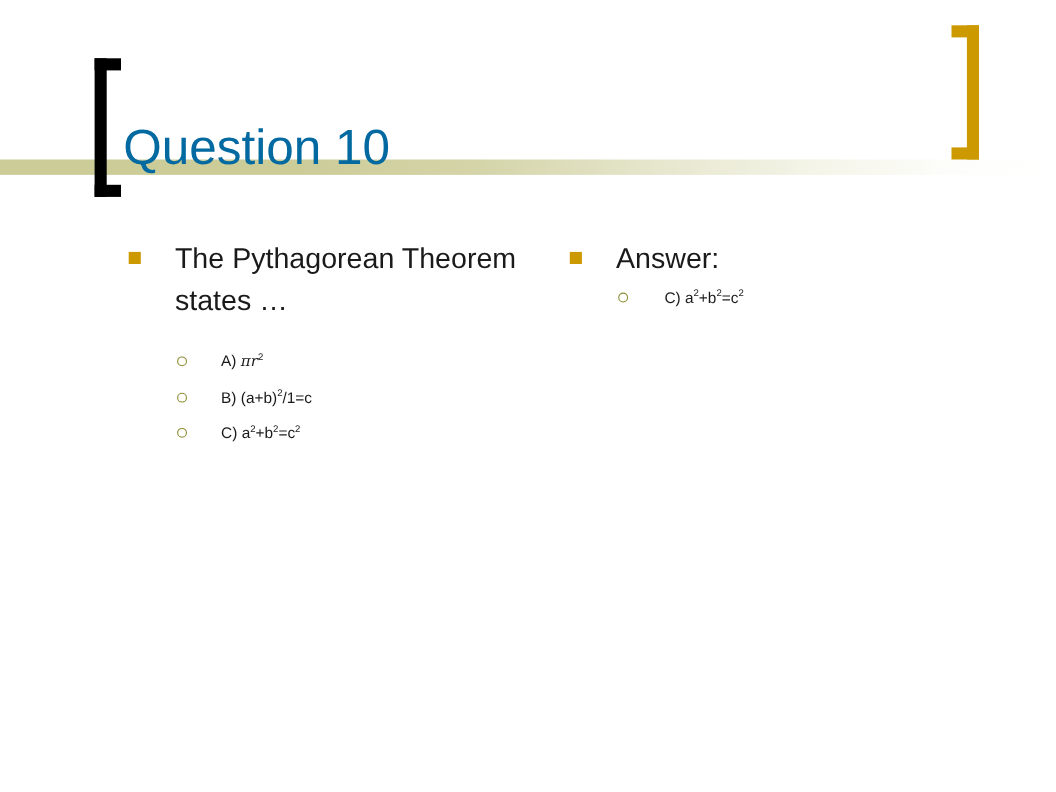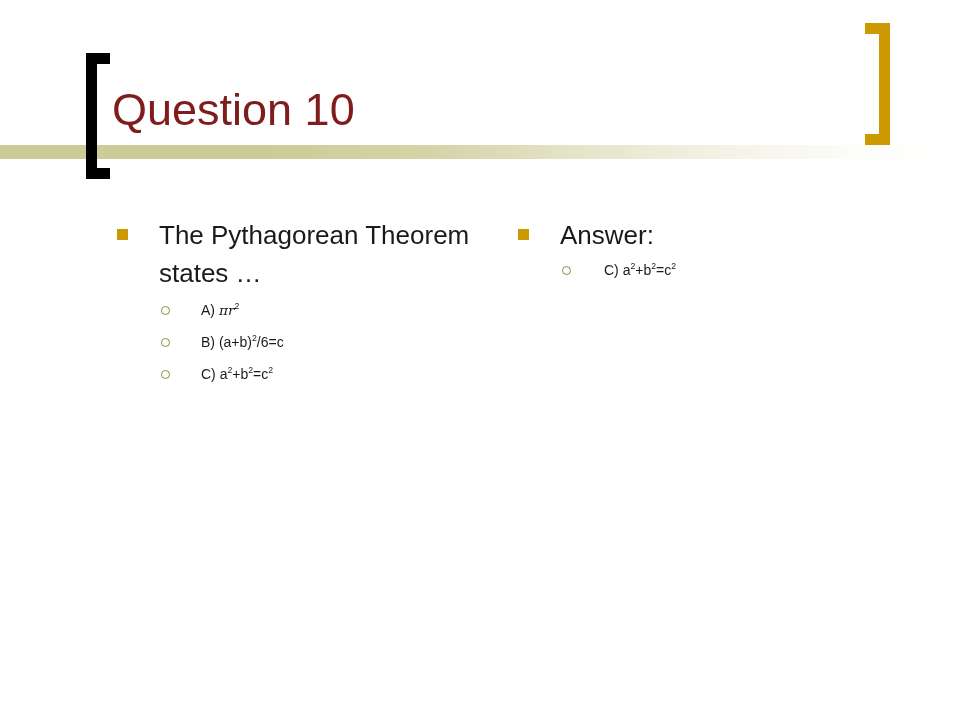--- a/index.html
+++ b/index.html
@@ -64,26 +64,26 @@
     border-top: 11px solid #cc9900;
     border-bottom: 11px solid #cc9900;
     box-sizing: border-box;
     background: transparent;
   }
 
   
   .slide-title {
     position: absolute;
     left: 112px;
-    top: 84px;
+    top: 108px;
     font-size: 45px;
     font-weight: normal;
     line-height: 52px;
     letter-spacing: 0px;
-    color: #7f1d1d;
+    color: #0369a1;
     white-space: nowrap;
   }
 
   
   .col {
     position: absolute;
     top: 216px;
   }
   .col-left  { left: 111px; width: 380px; }
   .col-right { left: 512px; width: 400px; }
@@ -126,21 +126,21 @@
     position: absolute;
     left: 2px;
     top: 12px;
     width: 7px;
     height: 7px;
     border: 1.5px solid #8c8c33;
     border-radius: 50%;
     box-sizing: content-box;
   }
 
-  .sub-wrap { margin-top: 2px; }
+  .sub-wrap { margin-top: 20px; }
   .col-right .sub-wrap { margin-top: 0px; }
   .col-right ul.lvl2 > li.item2 { padding-left: 44px; }
 
   sup {
     font-size: 0.62em;
     vertical-align: super;
     line-height: 0;
   }
   .sym {
     font-family: "DejaVu Serif", serif;
@@ -169,21 +169,21 @@
         <div class="sub-wrap">
           <ul class="lvl2">
 
             <li class="item2">
               <span class="bullet-circle"></span>
               <span>A)</span><span>&nbsp;</span><span class="sym">πr</span><sup>2</sup>
             </li>
 
             <li class="item2">
               <span class="bullet-circle"></span>
-              <span>B)</span><span>&nbsp;(a+b)</span><sup>2</sup><span>/6=c</span>
+              <span>B)</span><span>&nbsp;(a+b)</span><sup>2</sup><span>/1=c</span>
             </li>
 
             <li class="item2">
               <span class="bullet-circle"></span>
               <span>C)</span><span>&nbsp;a</span><sup>2</sup><span>+b</span><sup>2</sup><span>=c</span><sup>2</sup>
             </li>
 
           </ul>
         </div>
       </li>

